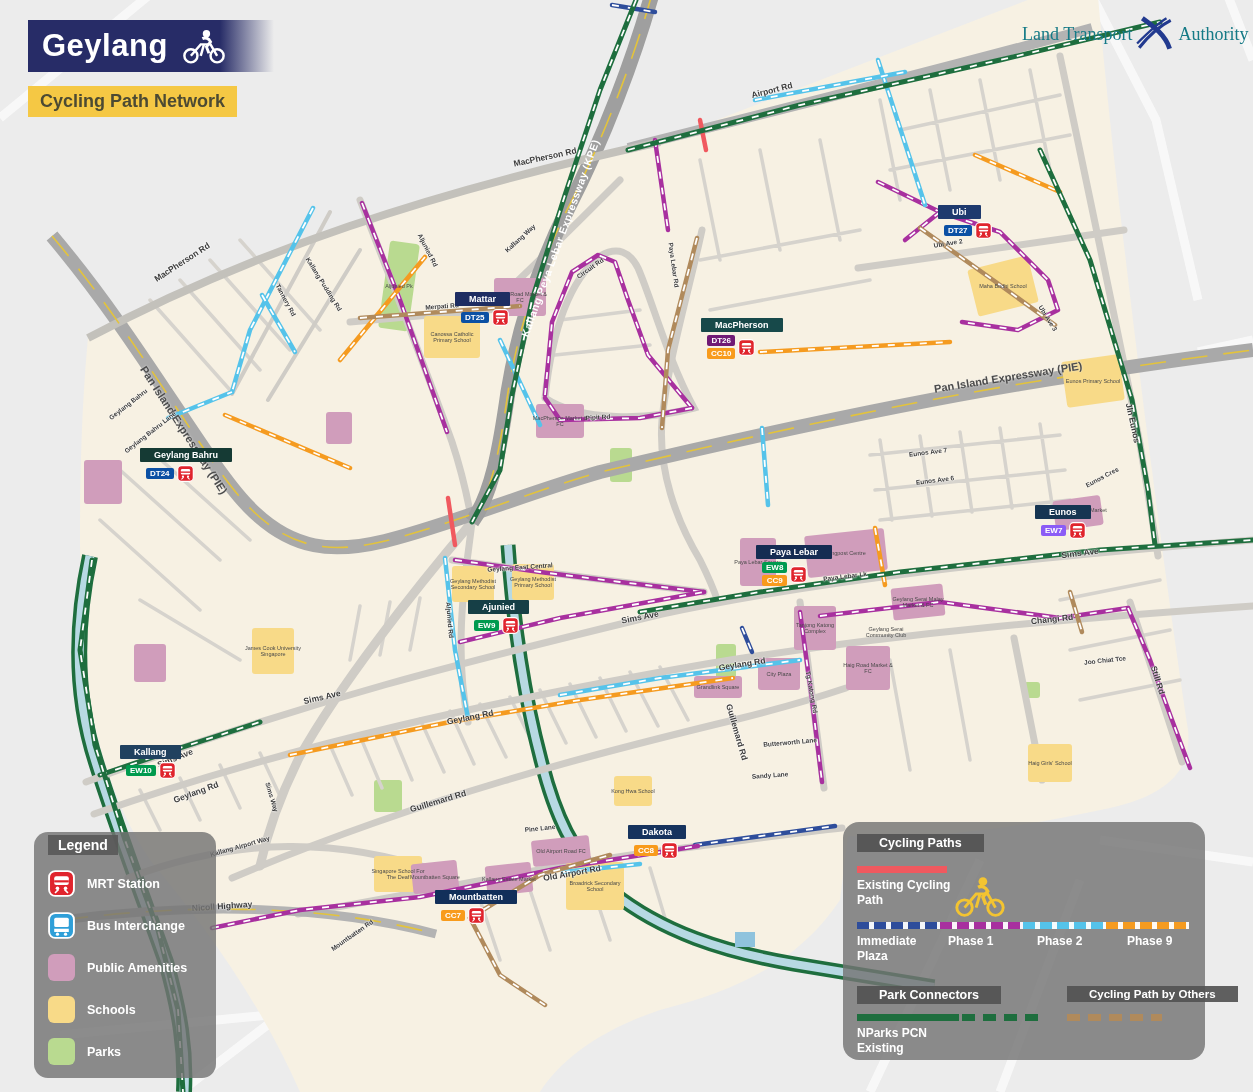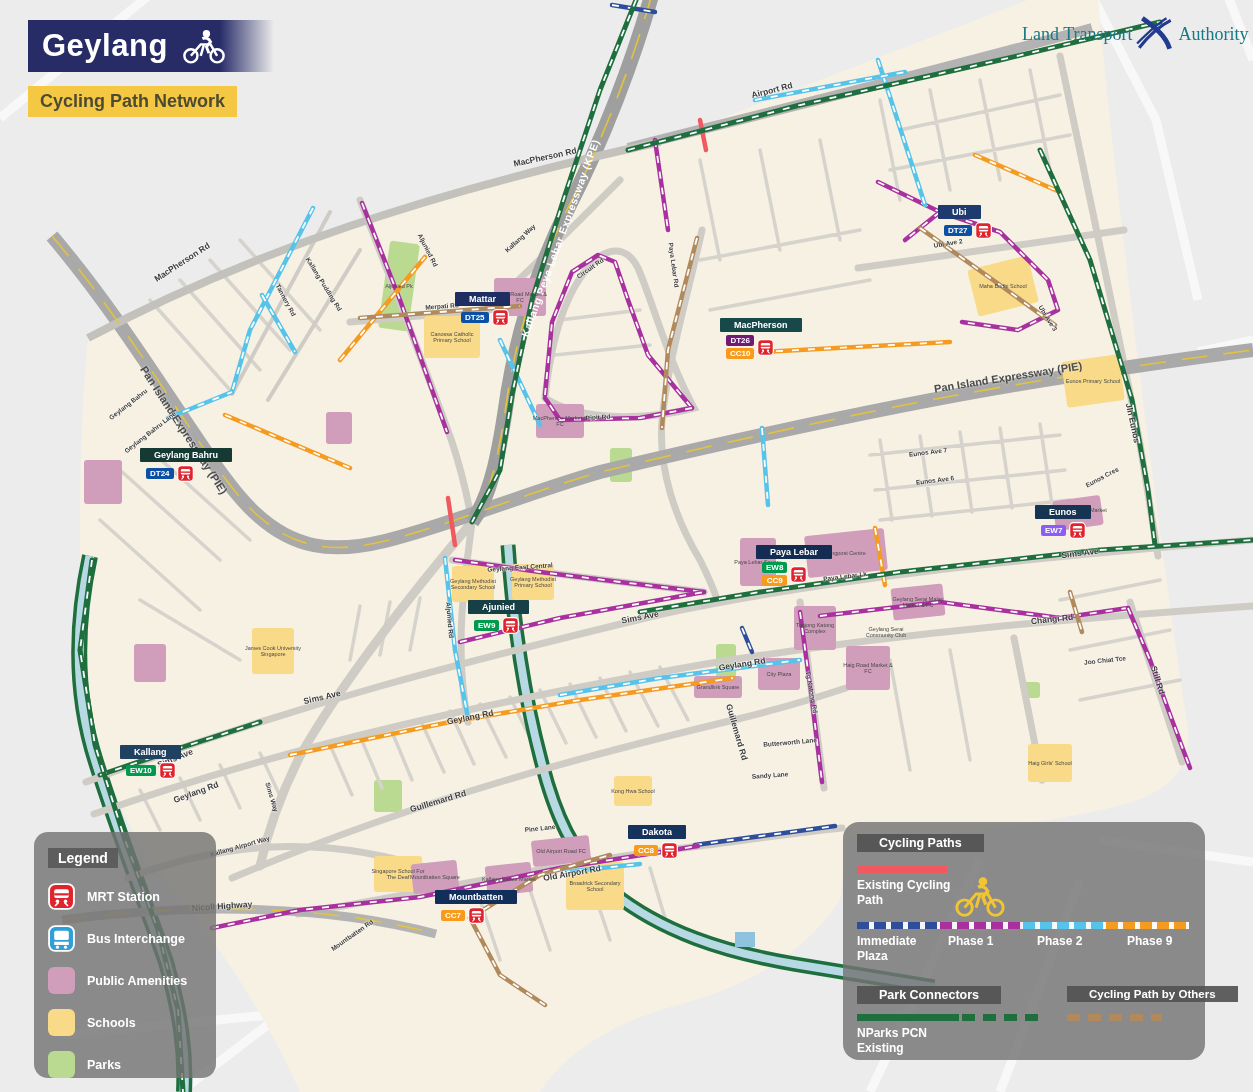--- a/index.html
+++ b/index.html
@@ -24,21 +24,21 @@
   .rlabel.kpe{font-size:10.5px;color:#fff;text-shadow:none;letter-spacing:.5px}
   .plabel{position:absolute;font-size:5.5px;line-height:1.15;color:#4a4a4a;width:58px;text-align:center;
     transform:translate(-50%,-50%);z-index:6}
   .station{position:absolute;z-index:12;display:flex;flex-direction:column;align-items:flex-start}
   .station .plate{color:#fff;font-size:9px;font-weight:bold;padding:2px 14px;border-radius:1px;margin-bottom:3px;white-space:nowrap}
   .station .srow{display:flex;align-items:center;gap:3px;margin-left:6px}
   .station .bcol{display:flex;flex-direction:column;gap:2px}
   .station .badge{color:#fff;font-size:8px;font-weight:bold;padding:1px 4px;border-radius:2px;text-align:center}
   
   #legend-panel{position:absolute;left:34px;top:832px;width:182px;height:246px;background:rgba(116,116,116,.82);
-    border-radius:14px;z-index:20;padding:16px 14px;box-sizing:border-box}
+    border-radius:14px;z-index:20;padding:3px 14px;box-sizing:border-box}
   #legend-title{display:inline-block;background:rgba(88,88,88,.9);color:#fff;font-weight:bold;font-size:14px;padding:2px 10px}
   .legend-item{display:flex;align-items:center;gap:12px;margin-top:15px}
   .legend-item .sw{width:27px;height:27px;border-radius:6px;flex:0 0 auto}
   .legend-item .lb{color:#fff;font-weight:bold;font-size:12.5px}
   
   #cycle-panel{position:absolute;left:843px;top:822px;width:362px;height:238px;background:rgba(116,116,116,.82);
     border-radius:16px;z-index:20;box-sizing:border-box}
   .cbadge{position:absolute;background:rgba(82,82,82,.92);color:#fff;font-weight:bold;font-size:12.5px;padding:2px 22px;white-space:nowrap}
   .cpline{position:absolute;height:7px}
   .cptext{position:absolute;color:#fff;font-weight:bold;font-size:12px;line-height:1.25}
@@ -361,21 +361,21 @@
           <svg width="17" height="17" viewBox="0 0 20 20">
             <rect x="0.8" y="0.8" width="18.4" height="18.4" rx="4.5" fill="#e0242d" stroke="#fff" stroke-width="1.4"></rect>
             <rect x="4.6" y="4.6" width="10.8" height="6.5" rx="1.5" fill="#fff"></rect>
             <rect x="4.6" y="7.6" width="10.8" height="1.6" fill="#e0242d"></rect>
             <circle cx="7" cy="13.6" r="1.3" fill="#fff"></circle>
             <circle cx="13" cy="13.6" r="1.3" fill="#fff"></circle>
             <path d="M5.2,17 L7.8,14.4 M14.8,17 L12.2,14.4" stroke="#fff" stroke-width="1.2"></path>
           </svg>
         </div>
       </div>
-      <div class="station" style="left: 720px; top: 318px;">
+      <div class="station" style="left: 701px; top: 318px;">
         <div class="plate" style="background:#17494a">MacPherson</div>
         <div class="srow">
           <div class="bcol">
             <span class="badge" style="background:#701a75">DT26</span>
             <span class="badge" style="background:#f89b1c">CC10</span>
           </div>
           <svg width="17" height="17" viewBox="0 0 20 20">
             <rect x="0.8" y="0.8" width="18.4" height="18.4" rx="4.5" fill="#e0242d" stroke="#fff" stroke-width="1.4"></rect>
             <rect x="4.6" y="4.6" width="10.8" height="6.5" rx="1.5" fill="#fff"></rect>
             <rect x="4.6" y="7.6" width="10.8" height="1.6" fill="#e0242d"></rect>

